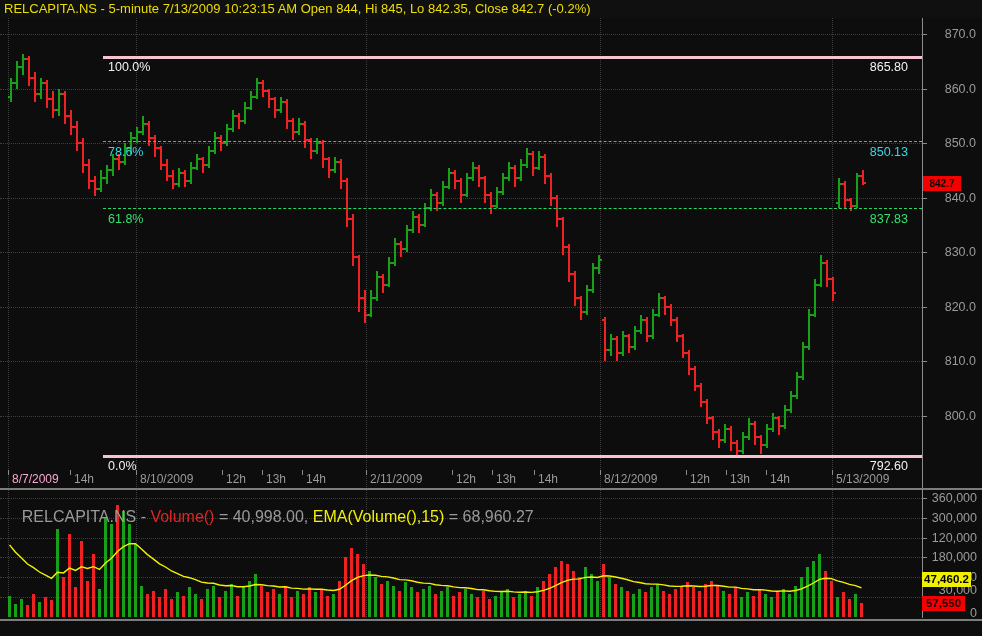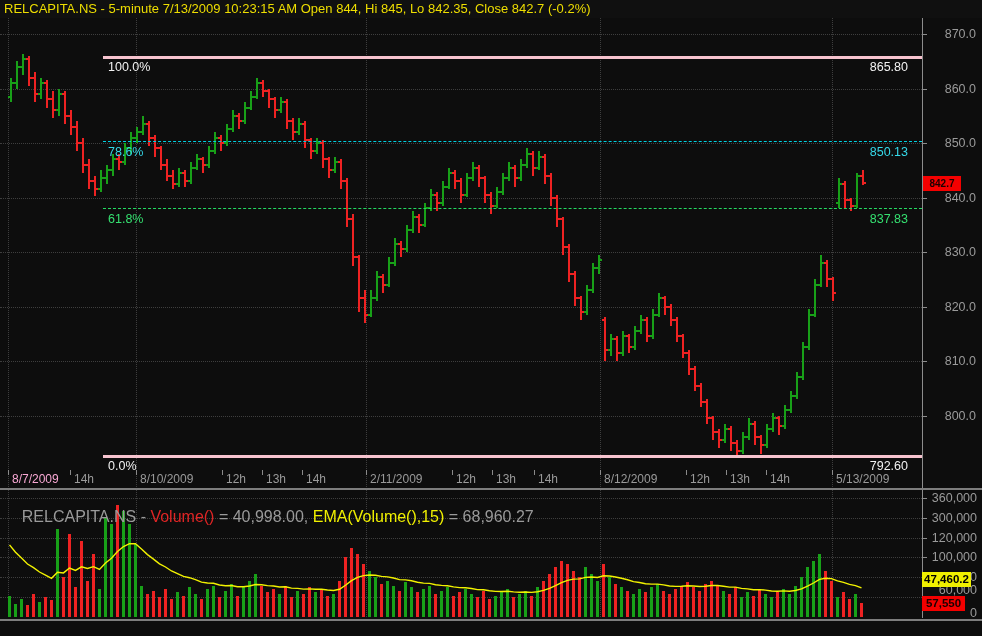--- a/index.html
+++ b/index.html
@@ -539,27 +539,27 @@
       <div style="position: absolute; left: 922px; top: 497.992px; width: 5px; height: 1px; background: rgb(140, 140, 140);"></div>
       <div style="position: absolute; left: 926px; top: 490.992px; width: 51px; height: 14px; line-height: 14px; text-align: right; font-size: 12.5px; color: rgb(154, 154, 154);">360,000</div>
       <div style="position: absolute; left: 0px; top: 517.826px; width: 922px; height: 0px; border-top: 1px dotted rgb(62, 62, 62);"></div>
       <div style="position: absolute; left: 922px; top: 517.826px; width: 5px; height: 1px; background: rgb(140, 140, 140);"></div>
       <div style="position: absolute; left: 926px; top: 510.826px; width: 51px; height: 14px; line-height: 14px; text-align: right; font-size: 12.5px; color: rgb(154, 154, 154);">300,000</div>
       <div style="position: absolute; left: 0px; top: 537.661px; width: 922px; height: 0px; border-top: 1px dotted rgb(62, 62, 62);"></div>
       <div style="position: absolute; left: 922px; top: 537.661px; width: 5px; height: 1px; background: rgb(140, 140, 140);"></div>
       <div style="position: absolute; left: 926px; top: 530.661px; width: 51px; height: 14px; line-height: 14px; text-align: right; font-size: 12.5px; color: rgb(154, 154, 154);">120,000</div>
       <div style="position: absolute; left: 0px; top: 557.496px; width: 922px; height: 0px; border-top: 1px dotted rgb(62, 62, 62);"></div>
       <div style="position: absolute; left: 922px; top: 557.496px; width: 5px; height: 1px; background: rgb(140, 140, 140);"></div>
-      <div style="position: absolute; left: 926px; top: 550.496px; width: 51px; height: 14px; line-height: 14px; text-align: right; font-size: 12.5px; color: rgb(154, 154, 154);">100,000</div>
+      <div style="position: absolute; left: 926px; top: 550.496px; width: 51px; height: 14px; line-height: 14px; text-align: right; font-size: 12.5px; color: rgb(154, 154, 154);">180,000</div>
       <div style="position: absolute; left: 0px; top: 577.331px; width: 922px; height: 0px; border-top: 1px dotted rgb(62, 62, 62);"></div>
       <div style="position: absolute; left: 922px; top: 577.331px; width: 5px; height: 1px; background: rgb(140, 140, 140);"></div>
       <div style="position: absolute; left: 926px; top: 570.331px; width: 51px; height: 14px; line-height: 14px; text-align: right; font-size: 12.5px; color: rgb(154, 154, 154);">120,000</div>
       <div style="position: absolute; left: 0px; top: 597.165px; width: 922px; height: 0px; border-top: 1px dotted rgb(62, 62, 62);"></div>
       <div style="position: absolute; left: 922px; top: 597.165px; width: 5px; height: 1px; background: rgb(140, 140, 140);"></div>
-      <div style="position: absolute; left: 926px; top: 583.165px; width: 51px; height: 14px; line-height: 14px; text-align: right; font-size: 12.5px; color: rgb(154, 154, 154);">60,000</div>
+      <div style="position: absolute; left: 926px; top: 583.165px; width: 51px; height: 14px; line-height: 14px; text-align: right; font-size: 12.5px; color: rgb(154, 154, 154);">30,000</div>
       <div style="position: absolute; left: 926px; top: 606px; width: 51px; height: 14px; line-height: 14px; text-align: right; font-size: 12.5px; color: rgb(154, 154, 154);">0</div>
       <div style="position: absolute; left: 8px; top: 595.512px; width: 3px; height: 21.4876px; background: rgb(24, 160, 24);"></div>
       <div style="position: absolute; left: 14px; top: 603.777px; width: 3px; height: 13.2231px; background: rgb(24, 160, 24);"></div>
       <div style="position: absolute; left: 20px; top: 598.818px; width: 3px; height: 18.1818px; background: rgb(24, 160, 24);"></div>
       <div style="position: absolute; left: 26px; top: 605.43px; width: 3px; height: 11.5702px; background: rgb(238, 34, 34);"></div>
       <div style="position: absolute; left: 32px; top: 593.86px; width: 3px; height: 23.1405px; background: rgb(238, 34, 34);"></div>
       <div style="position: absolute; left: 38px; top: 602.124px; width: 3px; height: 14.876px; background: rgb(24, 160, 24);"></div>
       <div style="position: absolute; left: 44px; top: 597.165px; width: 3px; height: 19.8347px; background: rgb(238, 34, 34);"></div>
       <div style="position: absolute; left: 50px; top: 600.471px; width: 3px; height: 16.5289px; background: rgb(238, 34, 34);"></div>
       <div style="position: absolute; left: 56px; top: 529.397px; width: 3px; height: 87.6033px; background: rgb(24, 160, 24);"></div>

